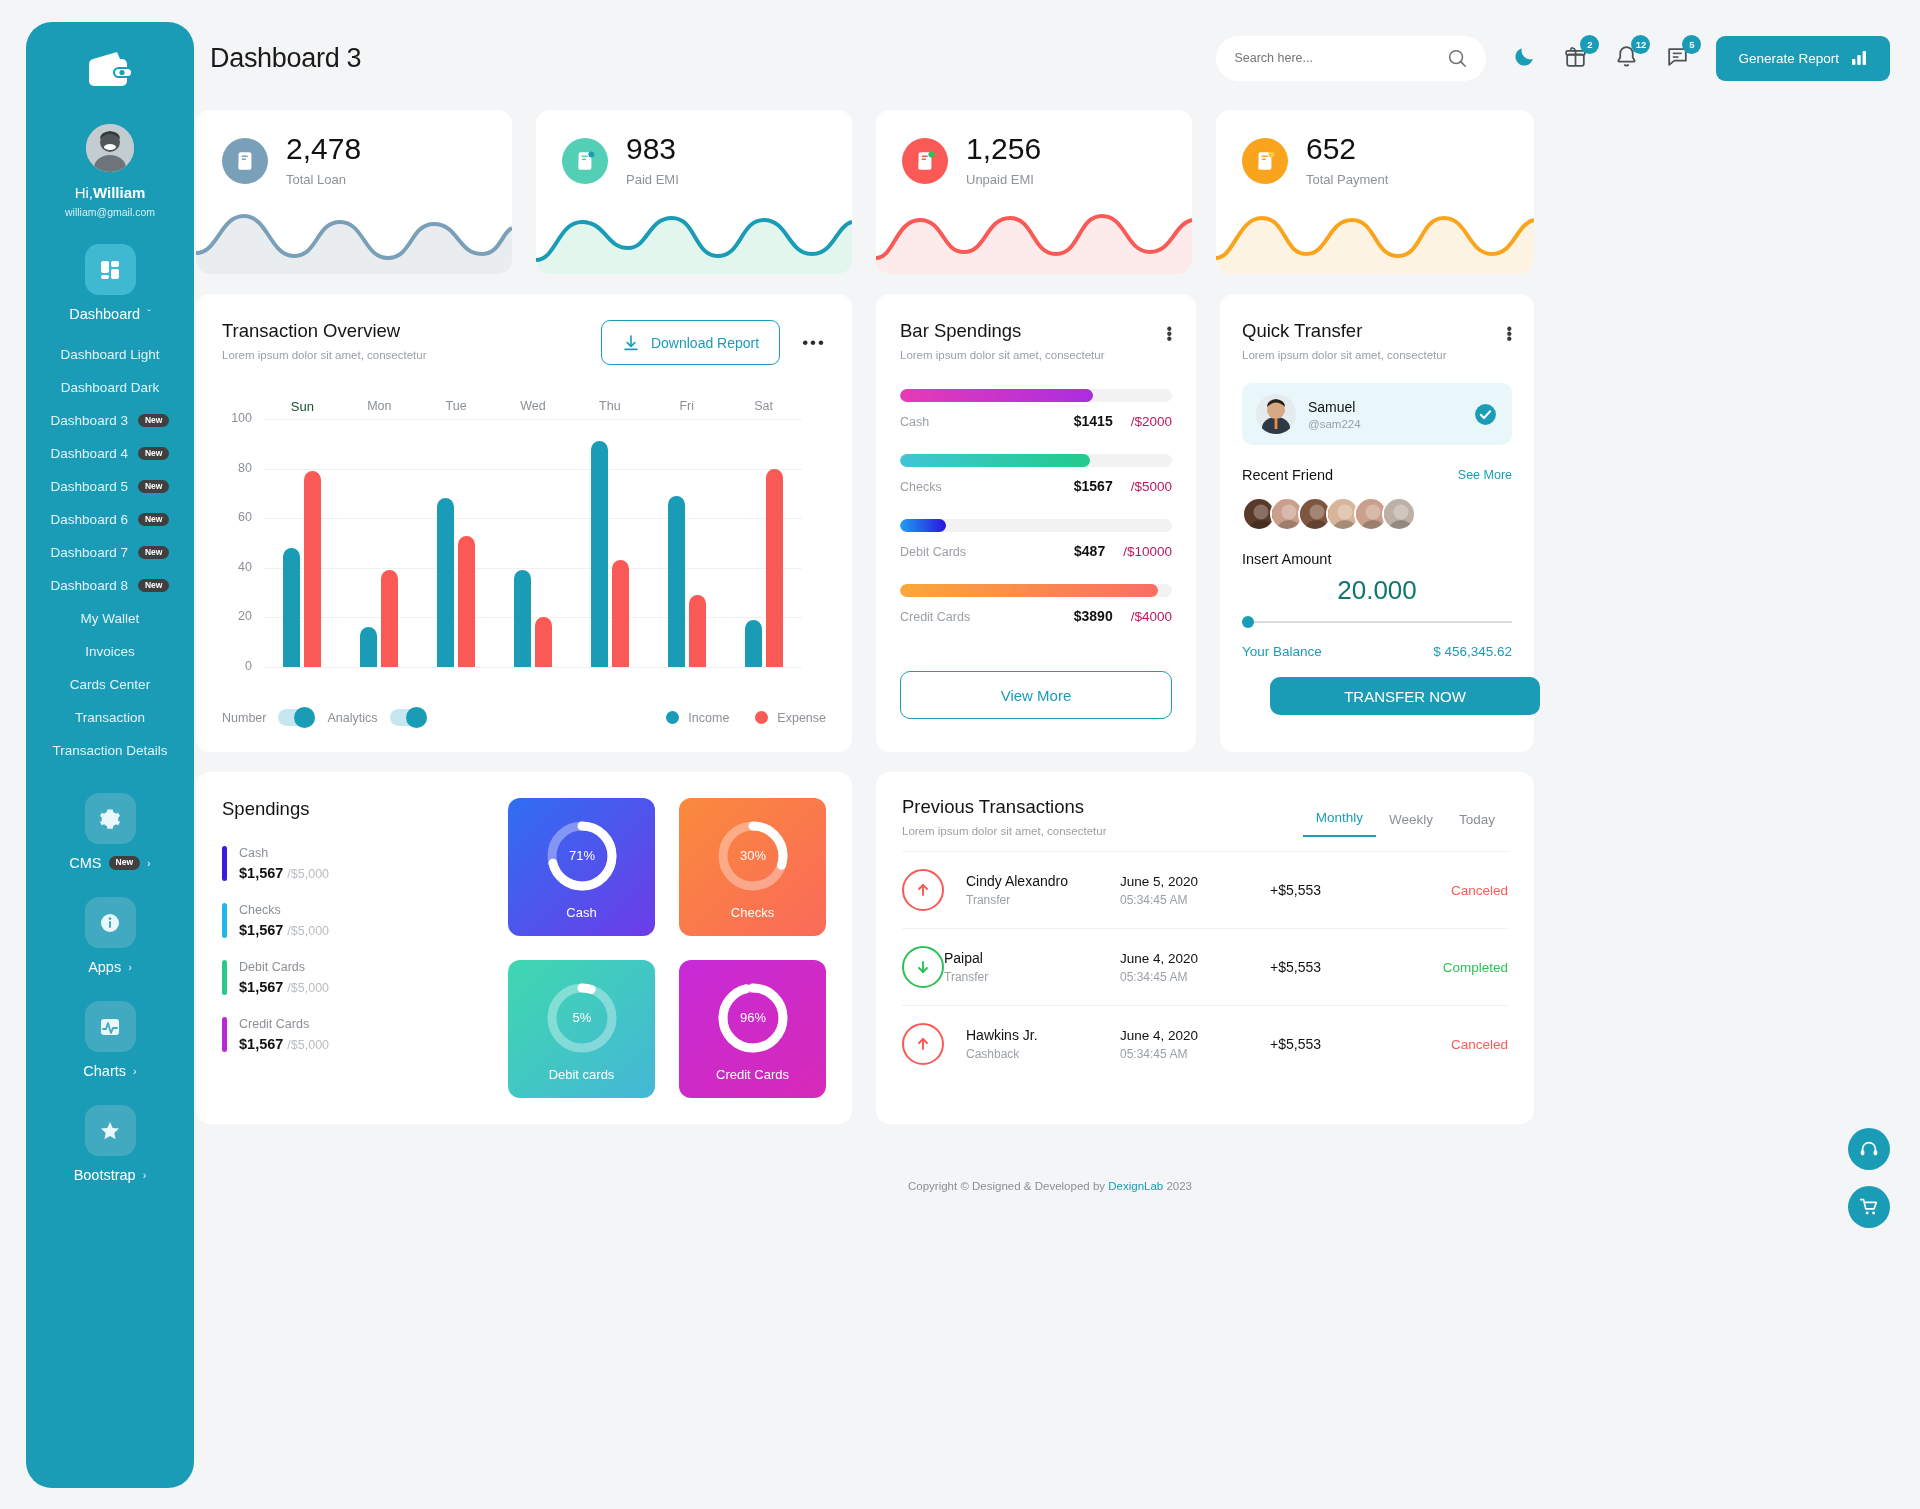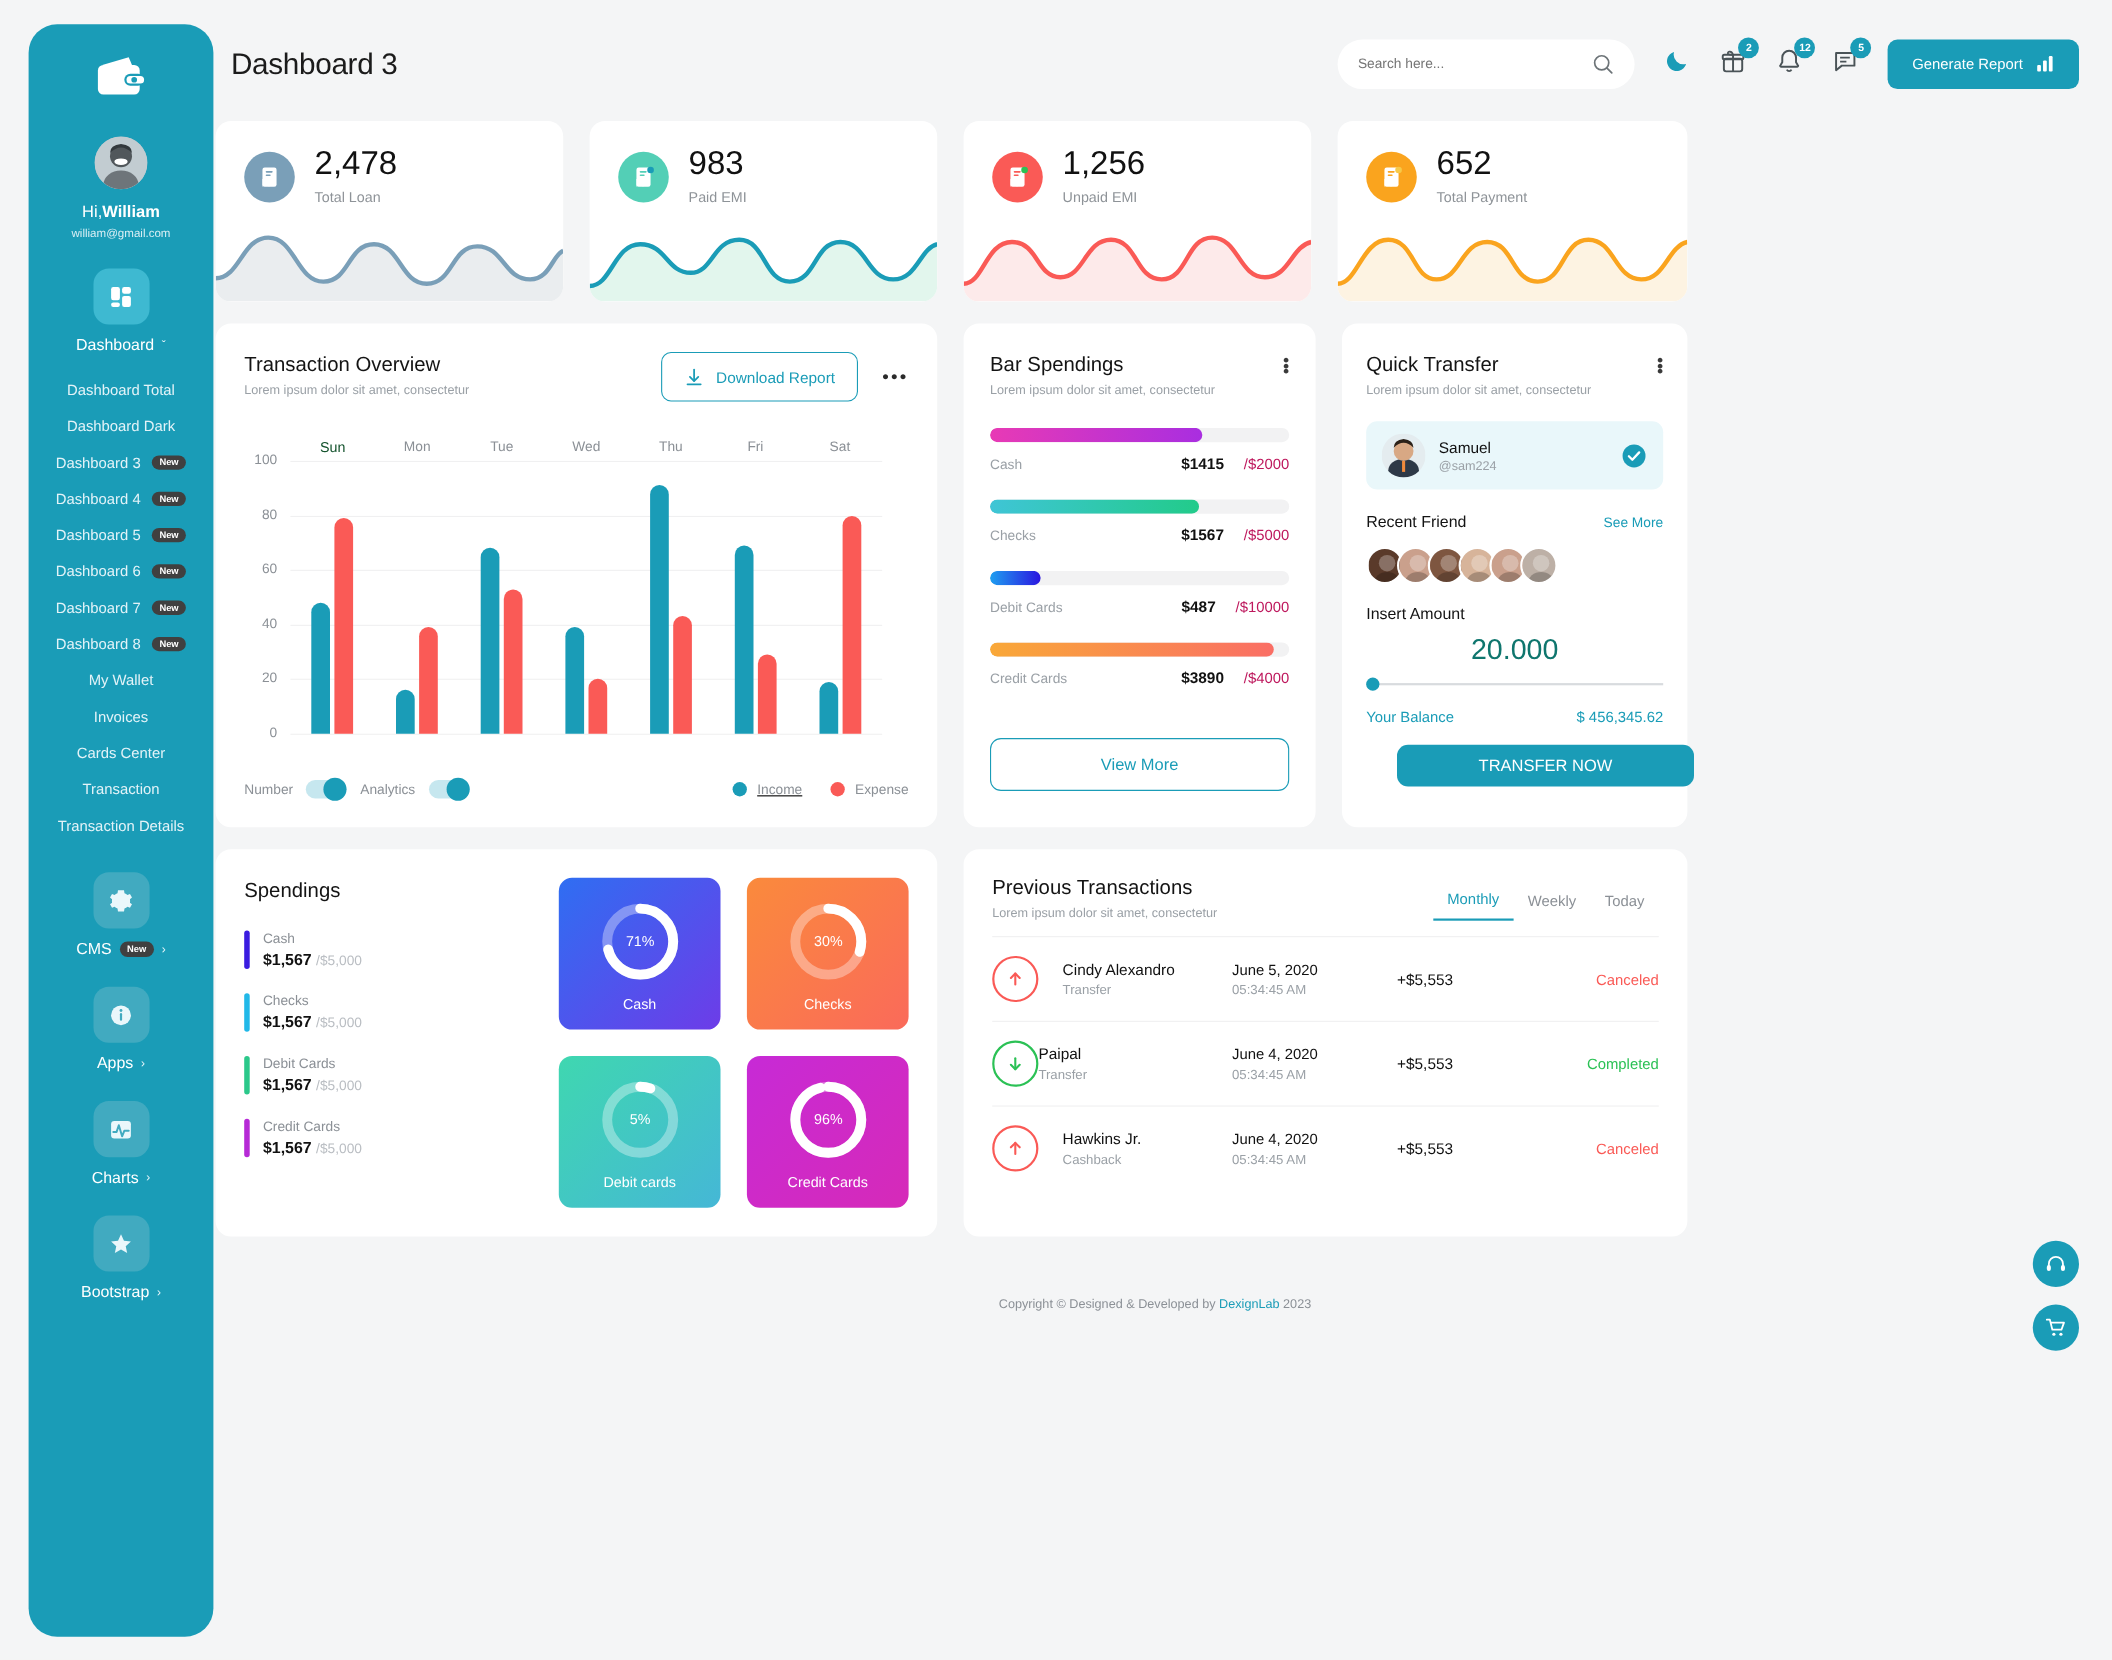--- a/index.html
+++ b/index.html
@@ -224,21 +224,21 @@
       <rect x="3" y="17" width="8" height="4" rx="2" fill="#fff"></rect>
     </svg>
   </div>
   <div class="nav-label">
     <span>Dashboard</span>
     <span class="chev">ˇ</span>
   </div>
 
   <div class="sub-list">
     <div class="sub-item">
-      <span>Dashboard Total</span>
+      <span>Dashboard Light</span>
     </div>
     <div class="sub-item">
       <span>Dashboard Dark</span>
     </div>
     <div class="sub-item">
       <span>Dashboard 3</span>
       <span class="badge-new">New</span>
     </div>
     <div class="sub-item">
       <span>Dashboard 4</span>
@@ -541,21 +541,21 @@
         </div>
       </div>
   </div>
 
   <div style="display:flex;align-items:center;padding:28px 26px 0 26px;">
     <span class="sp-name">Number</span>
     <div class="tog" style="margin:0 12px;"></div>
     <span class="sp-name">Analytics</span>
     <div class="tog" style="margin-left:12px;"></div>
     <div style="margin-left:auto;display:flex;align-items:center;gap:26px;">
-      <div style="display:flex;align-items:center;gap:9px;text-decoration:underline;">
+      <div style="display:flex;align-items:center;gap:9px;">
         <span class="legend-dot" style="background:#1a9cb7"></span>
         <span class="sp-name">Income</span>
       </div>
       <div style="display:flex;align-items:center;gap:9px;">
         <span class="legend-dot" style="background:#fa5a56"></span>
         <span class="sp-name">Expense</span>
       </div>
     </div>
   </div>
 </div>

